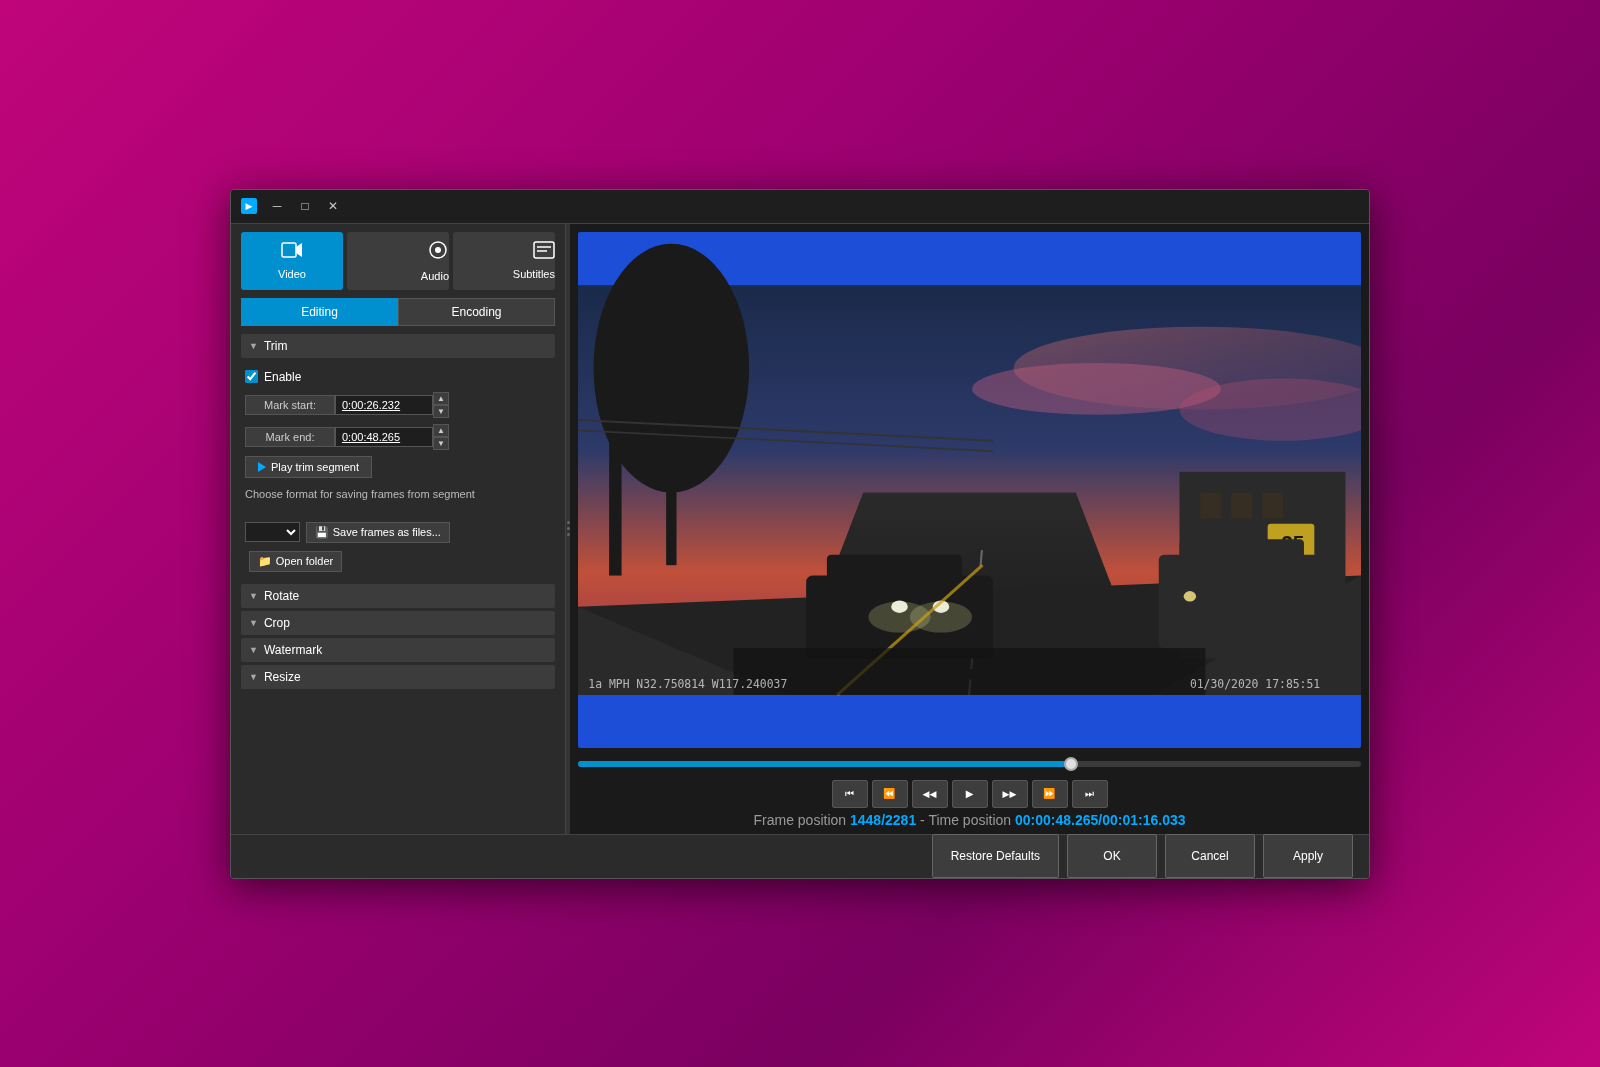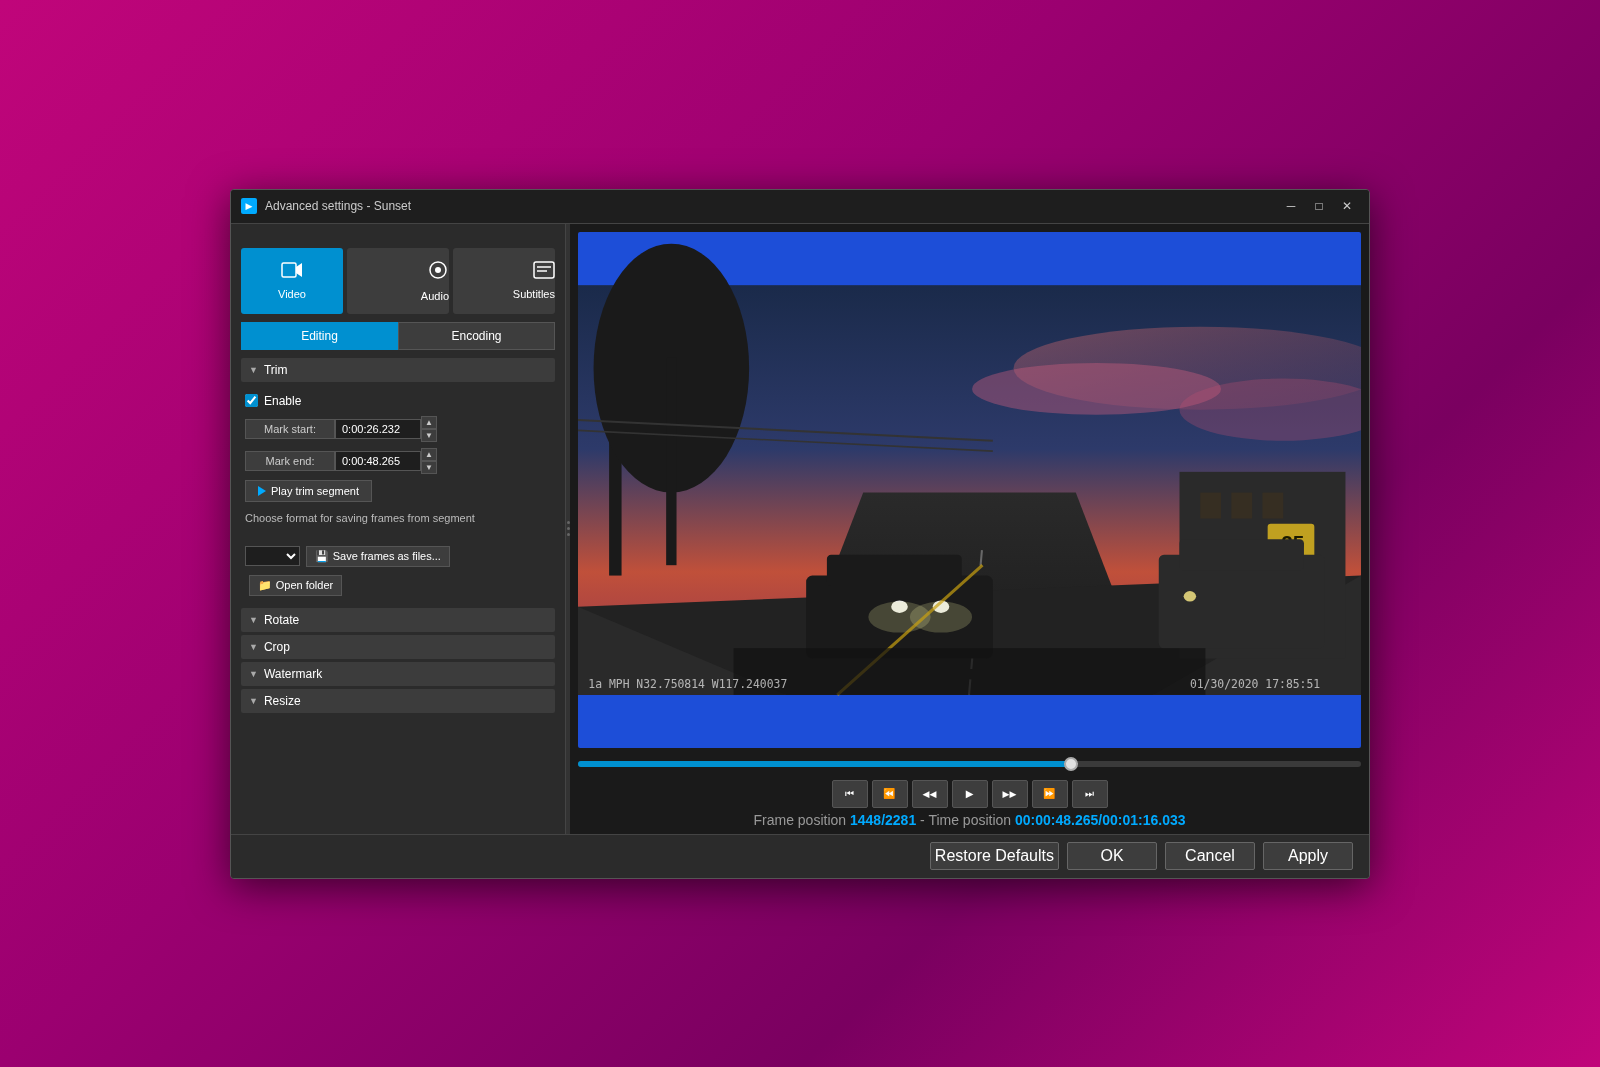--- a/index.html
+++ b/index.html
@@ -80,32 +80,31 @@
       flex-direction: column;
       border-right: 1px solid #444;
     }
     .tab-icons {
       display: flex;
       padding: 8px 10px;
       gap: 4px;
     }
     .tab-icon-btn {
       flex: 1;
-      height: 66px;
+      height: 58px;
       border: none;
       cursor: pointer;
       display: flex;
       flex-direction: column;
       align-items: center;
       justify-content: center;
       gap: 4px;
       font-size: 11px;
       border-radius: 3px;
       color: #fff;
-      margin-top: 16px;
     }
     .tab-icon-btn.active { background: #0090d0; }
     .tab-icon-btn:not(.active) { background: #3d3d3d; align-items: flex-end; }
     .tab-icon-btn .icon-svg { font-size: 20px; }
     .subtabs {
       display: flex;
       margin: 0 10px 8px 10px;
       gap: 0;
     }
     .subtab-btn {
@@ -168,22 +167,23 @@
     .field-input-wrap {
       display: flex;
       align-items: center;
     }
     .field-input {
       background: #1e1e1e;
       border: 1px solid #555;
       color: #fff;
       font-size: 11px;
       padding: 3px 6px;
-      width: 86px;
+      width: 98px;
       outline: none;
+      text-decoration: underline;
     }
     .spin-btns {
       display: flex;
       flex-direction: column;
     }
     .spin-btn {
       width: 16px;
       height: 13px;
       background: #3d3d3d;
       border: 1px solid #555;
@@ -348,29 +348,29 @@
       background: #2b2b2b;
       border-top: 1px solid #444;
       display: flex;
       align-items: center;
       justify-content: flex-end;
       padding: 0 16px;
       gap: 8px;
       flex-shrink: 0;
     }
     .action-btn {
-      height: 28px;
+      height: 44px;
       min-width: 90px;
       border: 1px solid #666;
       background: #3d3d3d;
       color: #fff;
-      font-size: 16px;
+      font-size: 12px;
       cursor: pointer;
       border-radius: 2px;
-      padding: 0 4px;
+      padding: 0 18px;
     }
     .divider-vert {
       width: 4px;
       background: #333;
       cursor: col-resize;
       display: flex;
       flex-direction: column;
       align-items: center;
       justify-content: center;
       gap: 3px;
@@ -384,21 +384,20 @@
   </style>
 </head>
 <body>
 
 <div class="window">
 
   <div class="titlebar">
     <div class="titlebar-icon">
       <span style="color:#fff;font-size:9px;">▶</span>
     </div>
-    <span class="titlebar-title">Advanced settings - Sunset</span>
     <div class="titlebar-controls">
       <button class="titlebar-btn">─</button>
       <button class="titlebar-btn">□</button>
       <button class="titlebar-btn close">✕</button>
     </div>
   </div>
 
   <div class="main-content">
 
     <div class="left-panel">

